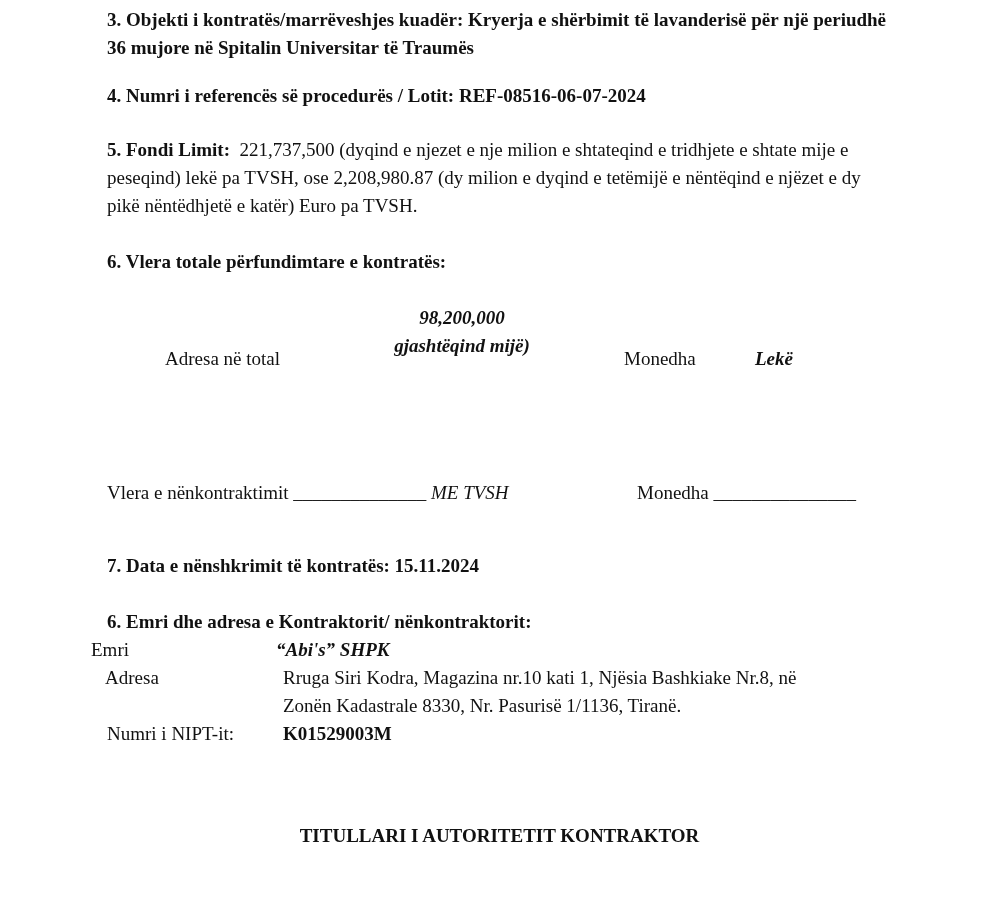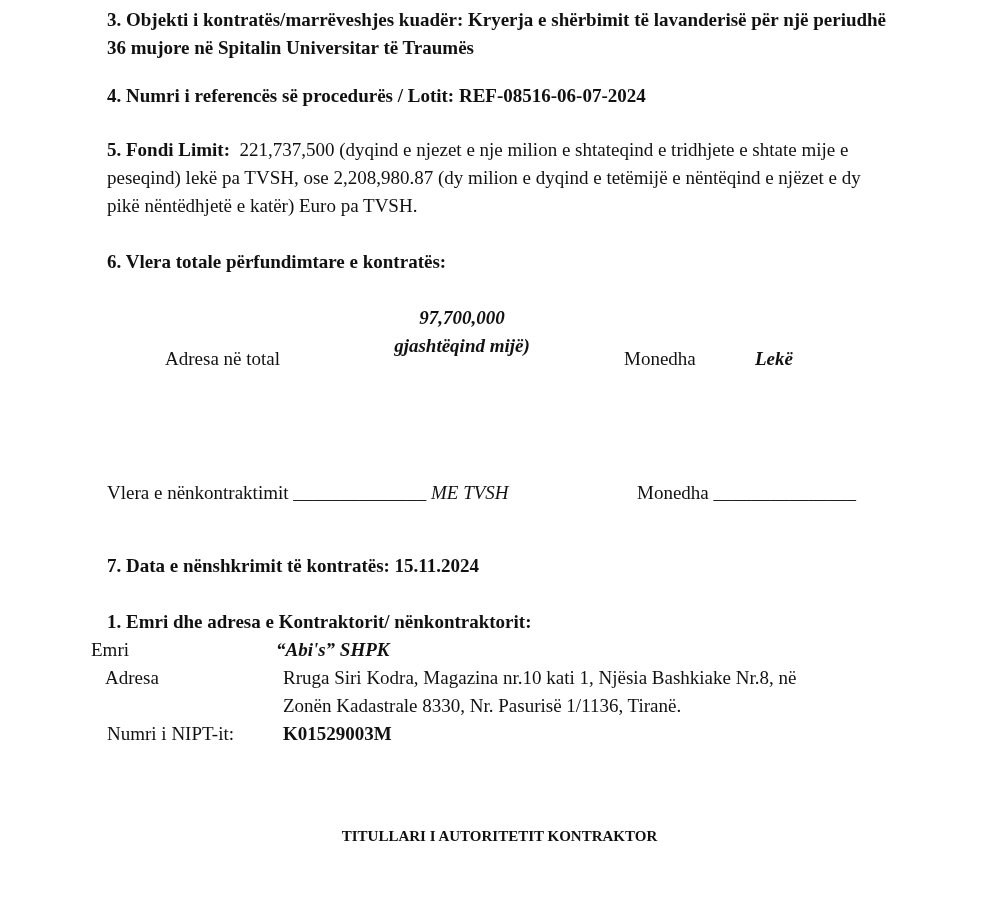--- a/index.html
+++ b/index.html
@@ -26,45 +26,45 @@
   <div class="para" style="top:136px;">
     <span class="b">5. Fondi Limit:</span>&nbsp;
     <span>221,737,500 (dyqind e njezet e nje milion e shtateqind e tridhjete e shtate mije e peseqind) lekë pa TVSH, ose 2,208,980.87 (dy milion e dyqind e tetëmijë e nëntëqind e njëzet e dy pikë nëntëdhjetë e katër) Euro pa TVSH.</span>
   </div>
 
   <div class="abs b" style="left:107px; top:248px; line-height:28px;">6. Vlera totale përfundimtare e kontratës:</div>
 
   <div class="abs" style="left:165px; top:345px; line-height:28px;">Adresa në total</div>
 
   <div class="abs center" style="left:330px; top:304px; width:264px; line-height:28px;">
-    <div class="b i">97,700,000</div>
+    <div class="b i">98,200,000</div>
     <div class="b i">gjashtëqind mijë)</div>
   </div>
 
   <div class="abs" style="left:624px; top:345px; line-height:28px;">Monedha</div>
   <div class="abs b i" style="left:755px; top:345px; line-height:28px;">Lekë</div>
 
   <div class="abs" style="left:107px; top:479px; line-height:28px;">
     <span>Vlera e nënkontraktimit</span>
     <span>______________</span>
     <span class="i">ME TVSH</span>
   </div>
   <div class="abs" style="left:637px; top:479px; line-height:28px;">
     <span>Monedha</span>
     <span>_______________</span>
   </div>
 
   <div class="abs b" style="left:107px; top:552px; line-height:28px;">7. Data e nënshkrimit të kontratës: 15.11.2024</div>
 
-  <div class="abs b" style="left:107px; top:608px; line-height:28px;">1. Emri dhe adresa e Kontraktorit/ nënkontraktorit:</div>
+  <div class="abs b" style="left:107px; top:608px; line-height:28px;">6. Emri dhe adresa e Kontraktorit/ nënkontraktorit:</div>
 
   <div class="abs" style="left:91px; top:636px; line-height:28px;">Emri</div>
   <div class="abs b" style="left:276px; top:636px; line-height:28px;font-style:italic;">“Abi's” SHPK</div>
 
   <div class="abs" style="left:105px; top:664px; line-height:28px;">Adresa</div>
   <div class="abs" style="left:283px; top:664px; line-height:28px;">Rruga Siri Kodra, Magazina nr.10 kati 1, Njësia Bashkiake Nr.8, në</div>
   <div class="abs" style="left:283px; top:692px; line-height:28px;">Zonën Kadastrale 8330, Nr. Pasurisë 1/1136, Tiranë.</div>
 
   <div class="abs" style="left:107px; top:720px; line-height:28px;">Numri i NIPT-it:</div>
   <div class="abs b" style="left:283px; top:720px; line-height:28px;">K01529003M</div>
 
-  <div class="abs b" style="left:0; width:999px; top:822px; line-height:28px; text-align:center; font-size:15px;">TITULLARI I AUTORITETIT KONTRAKTOR</div>
+  <div class="abs b" style="left:0; width:999px; top:822px; line-height:28px; text-align:center; font-size:19px;">TITULLARI I AUTORITETIT KONTRAKTOR</div>
 </div>
 
 </body></html>

